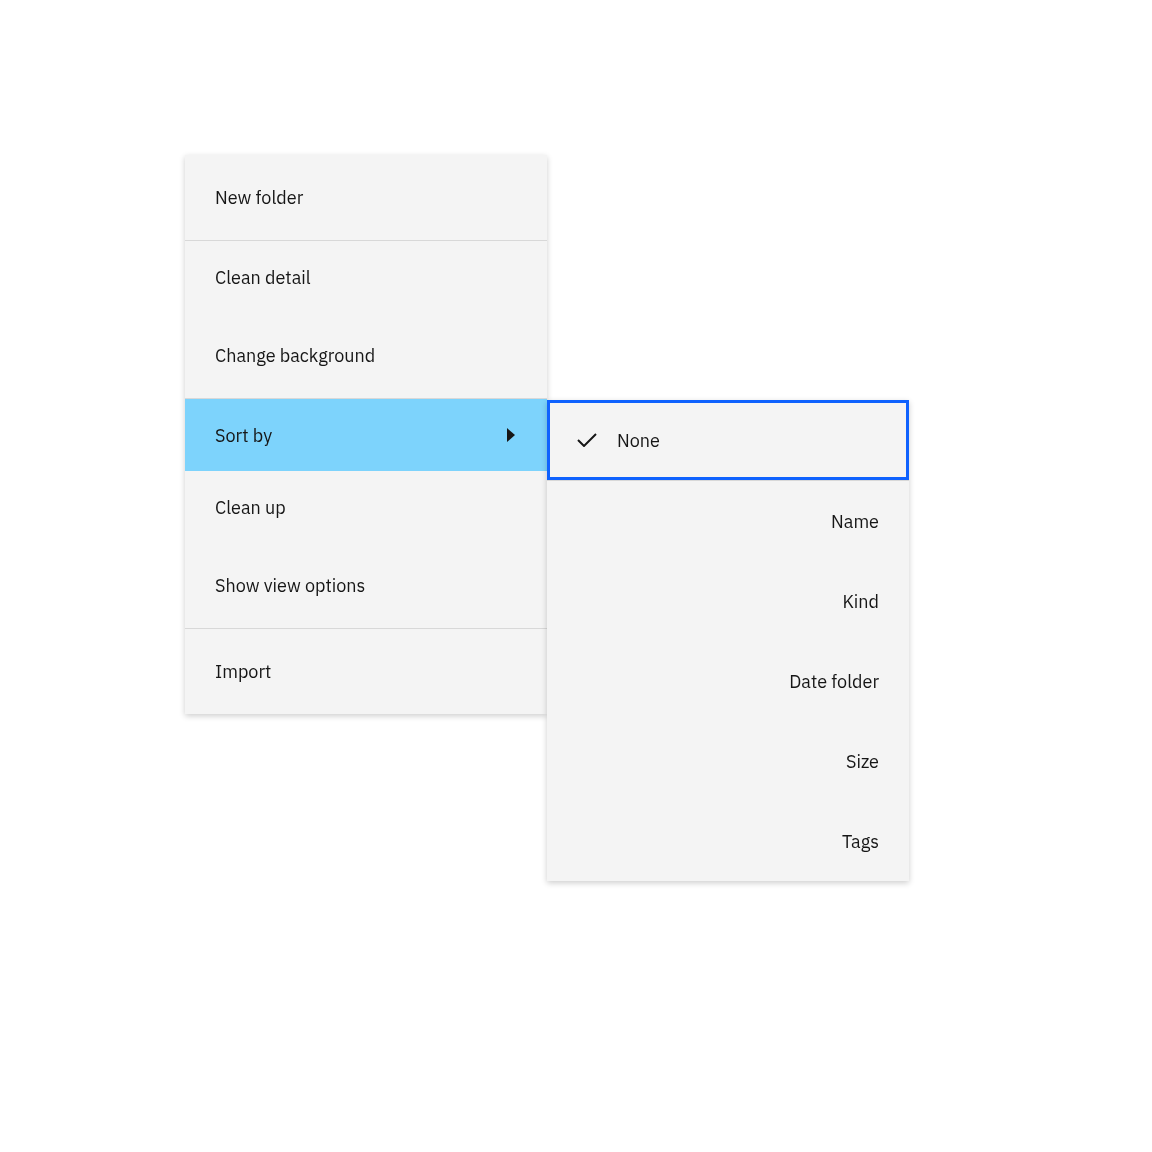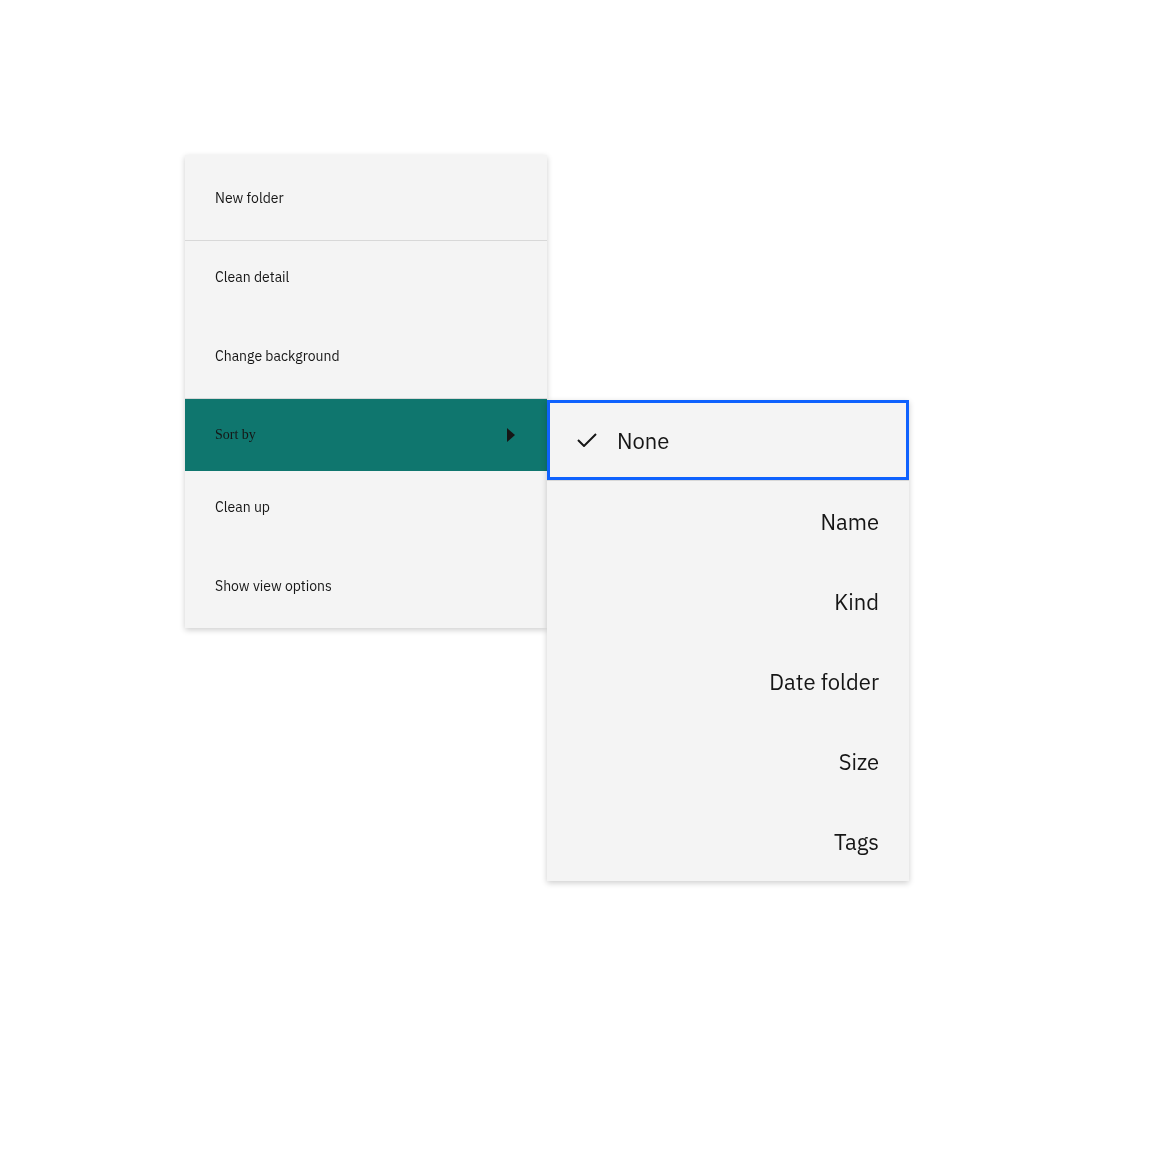--- a/index.html
+++ b/index.html
@@ -27,30 +27,29 @@
     }
     .menu-group:last-child {
       border-bottom: none;
     }
     .menu-item {
       display: flex;
       align-items: center;
       justify-content: space-between;
       padding: 0 30px;
       height: 72px;
-      font-size: 14px;
+      font-size: 18px;
       color: #161616;
       cursor: pointer;
     }
     .menu-item:last-child {
       height: 85px;
     }
     .menu-item.active {
-      background: #0f766e;
-      font-family: Liberation Serif, serif;
+      background: #7dd3fc;
     }
     .menu-item .arrow {
       display: flex;
       align-items: center;
     }
     .submenu {
       position: absolute;
       left: 547px;
       top: 400px;
       width: 362px;
@@ -62,21 +61,21 @@
     }
     .submenu-group:last-child {
       border-bottom: none;
       text-align: right;
     }
     .submenu-item {
       display: flex;
       align-items: center;
       padding: 0 30px;
       height: 80px;
-      font-size: 22px;
+      font-size: 18px;
       color: #161616;
       cursor: pointer;
     }
     .submenu-item .check {
       width: 40px;
       display: flex;
       align-items: center;
       color: #161616;
     }
     .submenu-item .label {
@@ -119,20 +118,25 @@
         </svg>
       </span>
     </div>
     <div class="menu-item">
       <span>Clean up</span>
     </div>
     <div class="menu-item">
       <span>Show view options</span>
     </div>
   </div>
+  <div class="menu-group">
+    <div class="menu-item">
+      <span>Import</span>
+    </div>
+  </div>
 </div>
 
 <div class="submenu">
   <div class="submenu-group">
     <div class="submenu-item selected">
       <span class="check">
         <svg width="20" height="14" viewBox="0 0 20 14">
           <path d="M 1 7 L 7 13 L 19 1" stroke="#161616" stroke-width="2" fill="none"></path>
         </svg>
       </span>

